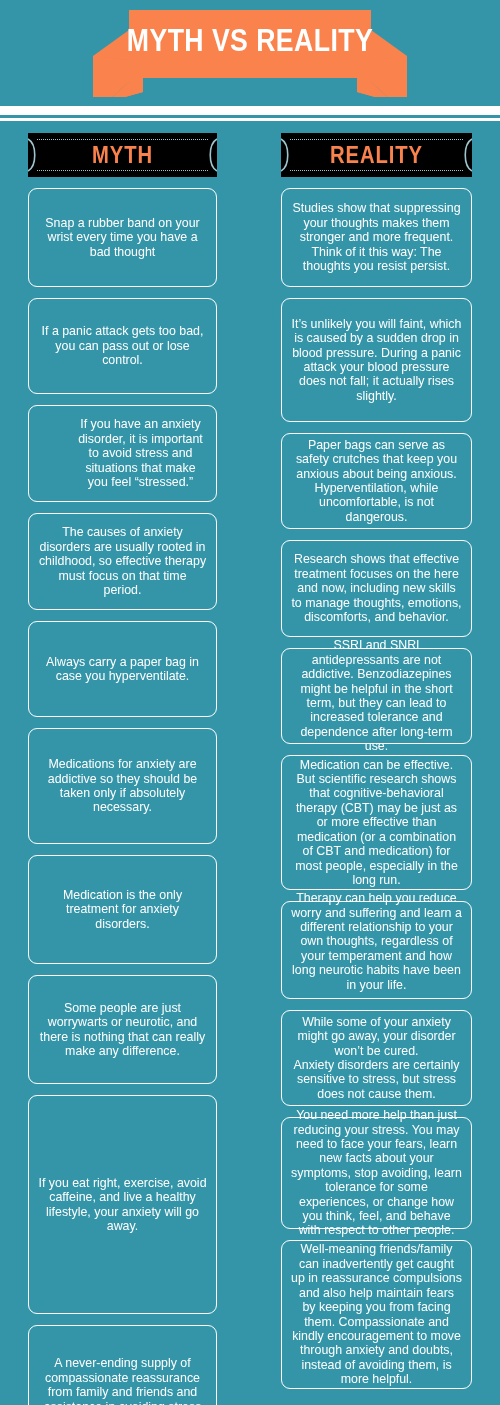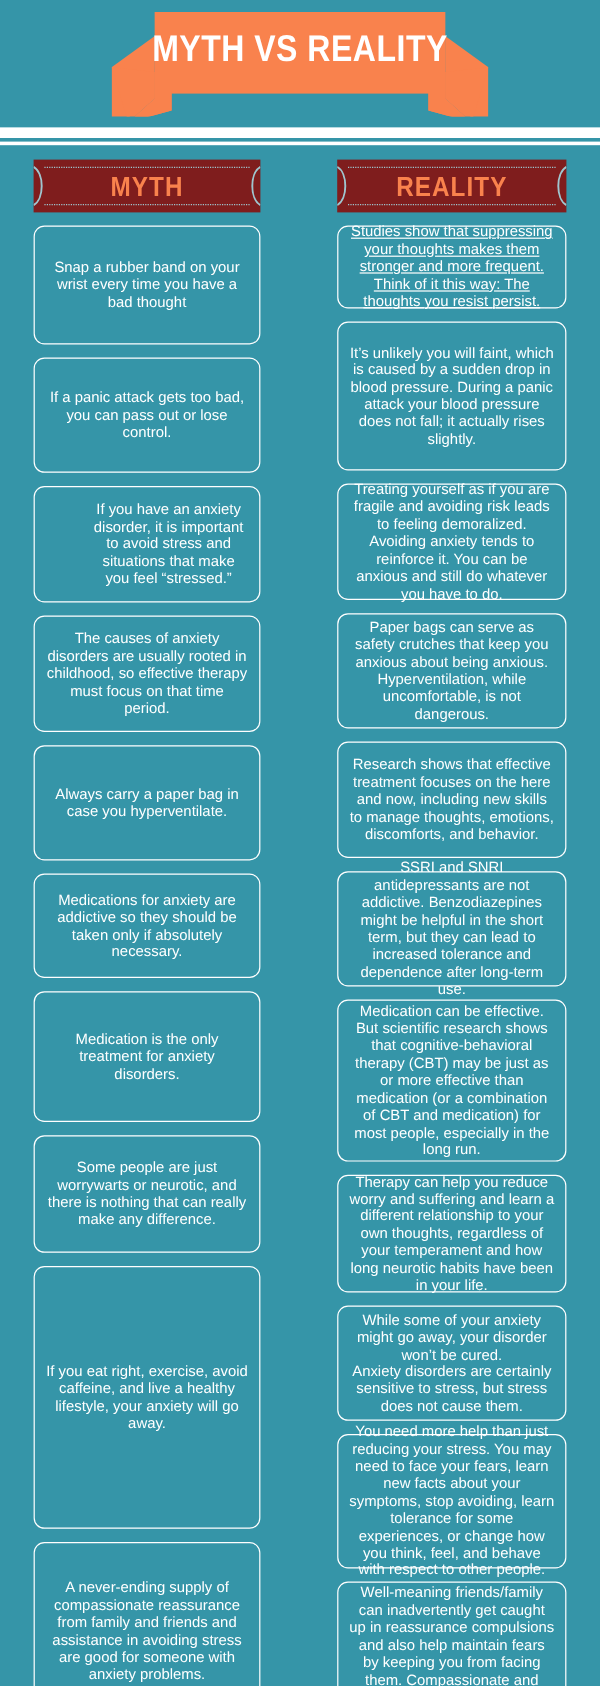--- a/index.html
+++ b/index.html
@@ -74,21 +74,21 @@
     position: absolute;
     top: 12px;
   }
   .col-myth { left: 28px; width: 189px; }
   .col-reality { left: 281px; width: 191px; }
 
   
   .ticket {
     position: relative;
     height: 44px;
-    background: #7f1d1d;
+    background: #000000;
     margin-bottom: 11px;
   }
 
   .ticket-notch {
     position: absolute;
     top: 50%;
     transform: translateY(-50%);
     width: 13px;
     height: 34px;
     overflow: hidden;
@@ -189,27 +189,27 @@
         </div>
         <div class="card" style="height: 97px; padding-left: 45px;">
           <p>If you have an anxiety disorder, it is important to avoid stress and situations that make you feel “stressed.”</p>
         </div>
         <div class="card" style="height: 97px;">
           <p>The causes of anxiety disorders are usually rooted in childhood, so effective therapy must focus on that time period.</p>
         </div>
         <div class="card" style="height: 96px;">
           <p>Always carry a paper bag in case you hyperventilate.</p>
         </div>
-        <div class="card" style="height: 87px;">
+        <div class="card" style="height: 116px;">
           <p>Medications for anxiety are addictive so they should be taken only if absolutely necessary.</p>
         </div>
         <div class="card" style="height: 109px;">
           <p>Medication is the only treatment for anxiety disorders.</p>
         </div>
-        <div class="card" style="height: 98px;">
+        <div class="card" style="height: 109px;">
           <p>Some people are just worrywarts or neurotic, and there is nothing that can really make any difference.</p>
         </div>
         <div class="card" style="height: 219px;">
           <p>If you eat right, exercise, avoid caffeine, and live a healthy lifestyle, your anxiety will go away.</p>
         </div>
         <div class="card" style="height: 149px;">
           <p>A never-ending supply of compassionate reassurance from family and friends and assistance in avoiding stress are good for someone with anxiety problems.</p>
         </div>
       </div>
   </div>
@@ -224,42 +224,39 @@
         </svg>
       </div>
       <div class="ticket-notch right">
         <svg width="13" height="34" viewBox="0 0 13 34" xmlns="http://www.w3.org/2000/svg">
           <path d="M13,1 C4,6 4,28 13,33" fill="none" stroke="#9fc6cf" stroke-width="1.6"></path>
         </svg>
       </div>
       <div class="ticket-label">REALITY</div>
     </div>
     <div>
-        <div class="card" style="height: 69px; text-decoration: underline;">
+        <div class="card" style="height: 99px;">
           <p>Studies show that suppressing your thoughts makes them stronger and more frequent. Think of it this way: The thoughts you resist persist.</p>
         </div>
         <div class="card" style="height: 124px;">
           <p>It’s unlikely you will faint, which is caused by a sudden drop in blood pressure. During a panic attack your blood pressure does not fall; it actually rises slightly.</p>
         </div>
-        <div class="card" style="height: 97px;">
-          <p>Treating yourself as if you are fragile and avoiding risk leads to feeling demoralized. Avoiding anxiety tends to reinforce it. You can be anxious and still do whatever you have to do.</p>
-        </div>
         <div class="card" style="height: 96px;">
           <p>Paper bags can serve as safety crutches that keep you anxious about being anxious. Hyperventilation, while uncomfortable, is not dangerous.</p>
         </div>
         <div class="card" style="height: 97px;">
           <p>Research shows that effective treatment focuses on the here and now, including new skills to manage thoughts, emotions, discomforts, and behavior.</p>
         </div>
         <div class="card" style="height: 96px;">
           <p>SSRI and SNRI antidepressants are not addictive. Benzodiazepines might be helpful in the short term, but they can lead to increased tolerance and dependence after long-term use.</p>
         </div>
         <div class="card" style="height: 135px;">
           <p>Medication can be effective. But scientific research shows that cognitive-behavioral therapy (CBT) may be just as or more effective than medication (or a combination of CBT and medication) for most people, especially in the long run.</p>
         </div>
-        <div class="card" style="height: 98px;">
+        <div class="card" style="height: 98px; align-items: flex-end;">
           <p>Therapy can help you reduce worry and suffering and learn a different relationship to your own thoughts, regardless of your temperament and how long neurotic habits have been in your life.</p>
         </div>
         <div class="card" style="height: 96px;">
           <p>While some of your anxiety might go away, your disorder won’t be cured.<br>Anxiety disorders are certainly sensitive to stress, but stress does not cause them.</p>
         </div>
         <div class="card" style="height: 112px;">
           <p>You need more help than just reducing your stress. You may need to face your fears, learn new facts about your symptoms, stop avoiding, learn tolerance for some experiences, or change how you think, feel, and behave with respect to other people.</p>
         </div>
         <div class="card" style="height: 149px;">
           <p>Well-meaning friends/family can inadvertently get caught up in reassurance compulsions and also help maintain fears by keeping you from facing them. Compassionate and kindly encouragement to move through anxiety and doubts, instead of avoiding them, is more helpful.</p>

